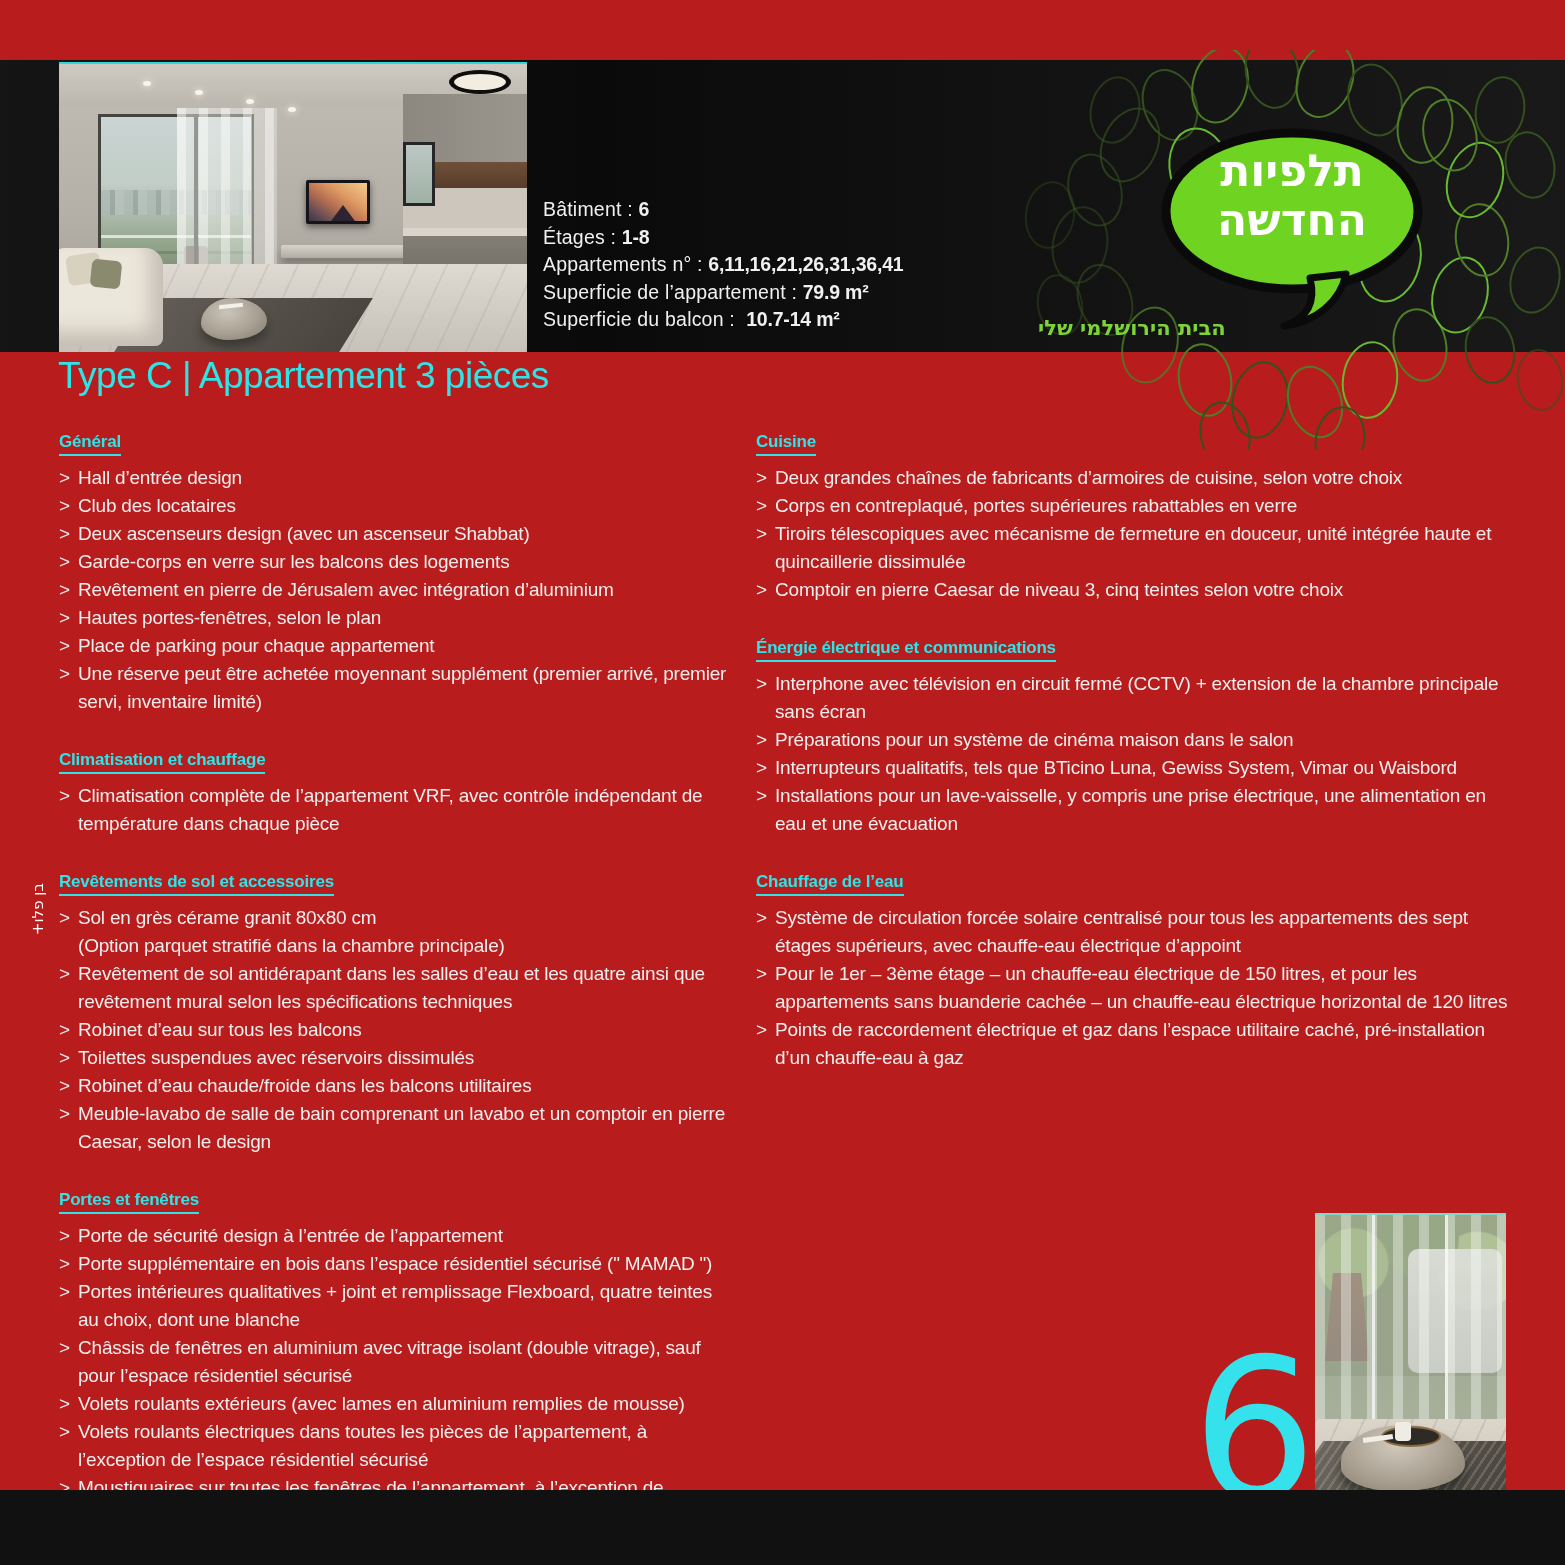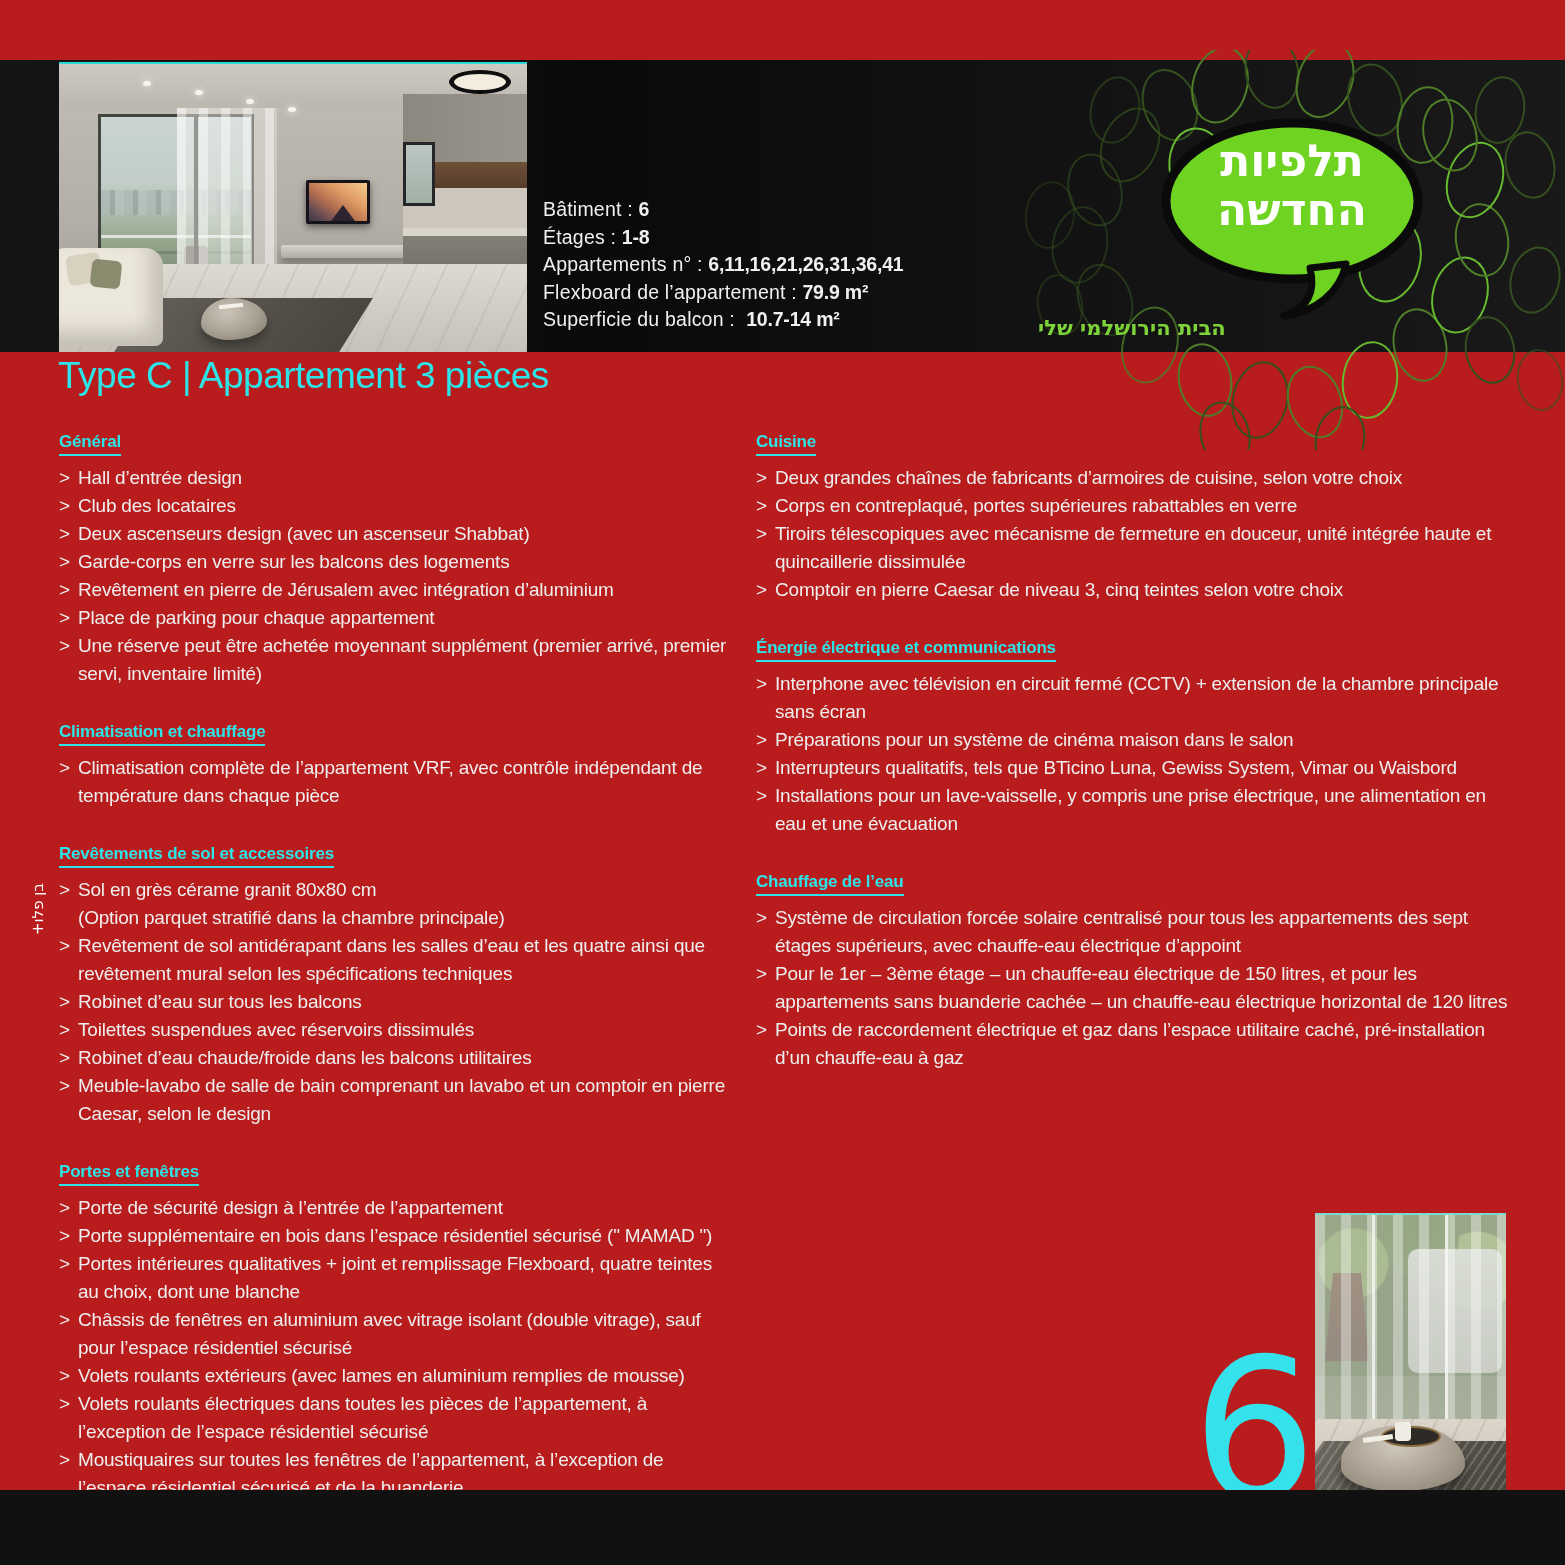--- a/index.html
+++ b/index.html
@@ -60,21 +60,21 @@
     border-radius:46% 54% 58% 42%/60% 55% 45% 40%;box-shadow:0 7px 9px rgba(28,28,26,.45);}
   .pm-rock::after{content:"";position:absolute;left:18px;top:6px;width:24px;height:4px;background:#f3f0e9;transform:rotate(-6deg);}
 
   
   .info{position:absolute;left:543px;top:196px;font-size:19.5px;line-height:27.5px;letter-spacing:.2px;}
   .info-line span{white-space:pre;}
   .info-line .val{font-weight:700;letter-spacing:-.2px;}
 
   
   .bubble-pattern{position:absolute;left:1020px;top:50px;width:545px;height:400px;}
-  .logo{position:absolute;left:1158px;top:110px;width:272px;height:192px;}
+  .logo{position:absolute;left:1158px;top:120px;width:272px;height:192px;}
   .logo-text{position:absolute;left:0;top:26px;width:268px;text-align:center;direction:rtl;
     color:#fff;font-weight:bold;font-size:44px;line-height:49px;}
   .tagline{position:absolute;left:1038px;top:316px;font-size:21px;font-weight:bold;color:#7ed338;direction:rtl;}
 
   
   .title{position:absolute;left:58px;top:355px;margin:0;font-size:37px;font-weight:500;
     color:#2de4e8;letter-spacing:-.5px;}
 
   
   .credit{position:absolute;left:-17px;top:900px;width:110px;text-align:center;
@@ -214,21 +214,21 @@
 
       <div class="info-line">
         <span class="lbl">Étages</span><span class="sep"> : </span><span class="val">1-8</span>
       </div>
 
       <div class="info-line">
         <span class="lbl">Appartements n°</span><span class="sep"> : </span><span class="val">6,11,16,21,26,31,36,41</span>
       </div>
 
       <div class="info-line">
-        <span class="lbl">Flexboard de l’appartement</span><span class="sep"> : </span><span class="val">79.9 m²</span>
+        <span class="lbl">Superficie de l’appartement</span><span class="sep"> : </span><span class="val">79.9 m²</span>
       </div>
 
       <div class="info-line">
         <span class="lbl">Superficie du balcon</span><span class="sep"> :  </span><span class="val">10.7-14 m²</span>
       </div>
     </div>
 
   <div class="logo">
     <svg width="272" height="212" viewBox="0 0 272 212">
       <ellipse cx="134" cy="91" rx="126" ry="78" fill="#6fd321" stroke="#0a0a0a" stroke-width="9"></ellipse>
@@ -248,20 +248,21 @@
   <div class="col col-left">
     <div class="section">
       <h2>Général</h2>
       <ul class="items">
 
       <li><span>Hall d’entrée design</span></li>
           <li><span>Club des locataires</span></li>
           <li><span>Deux ascenseurs design (avec un ascenseur Shabbat)</span></li>
           <li><span>Garde-corps en verre sur les balcons des logements</span></li>
           <li><span>Revêtement en pierre de Jérusalem avec intégration d’aluminium</span></li>
+          <li><span>Hautes portes-fenêtres, selon le plan</span></li>
           <li><span>Place de parking pour chaque appartement</span></li>
           <li><span>Une réserve peut être achetée moyennant supplément (premier arrivé, premier servi, inventaire limité)</span></li>
         </ul>
     </div>
     <div class="section">
       <h2>Climatisation et chauffage</h2>
       <ul class="items">
 
       <li><span>Climatisation complète de l’appartement VRF, avec contrôle indépendant de température dans chaque pièce</span></li>
         </ul>

